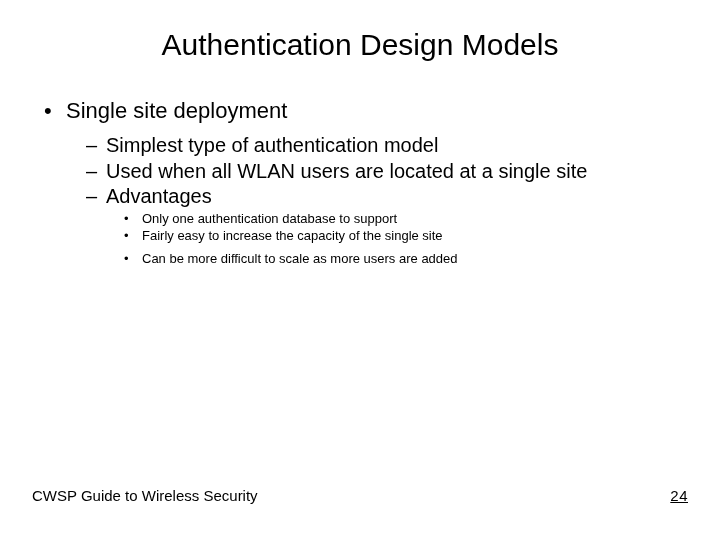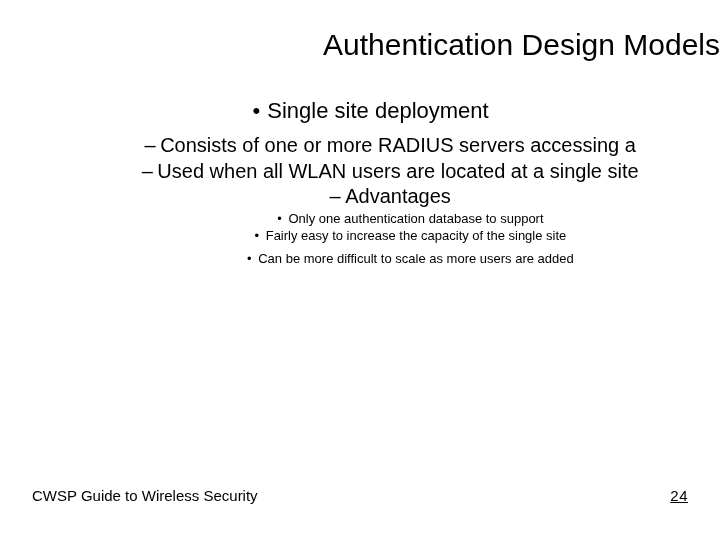--- a/index.html
+++ b/index.html
@@ -1,26 +1,26 @@
 <!DOCTYPE html>
 <html><head>
 <meta charset="utf-8">
 <style>
-  * { margin: 0; padding: 0; box-sizing: border-box; text-align: center; }
+  * { margin: 0; padding: 0; box-sizing: border-box; }
   body {
     width: 720px;
     height: 540px;
     background: #fff;
     font-family: Arial, Helvetica, sans-serif;
     color: #000;
     position: relative;
     padding: 28px 0 0 0;
   }
   .title {
-    text-align: right;
+    text-align: center;
     font-size: 30px;
     font-weight: 400;
     margin-bottom: 36px;
   }
   .content {
     padding: 0 30px 0 32px;
   }
   .l1 {
     font-size: 22px;
     margin-bottom: 10px;
@@ -63,24 +63,24 @@
 <body>
 
 <div class="title">Authentication Design Models</div>
 
 <div class="content">
 
   <div class="l1">
     <span class="bullet">•</span><span>Single site deployment</span>
   </div>
 
+  <div class="l2">
+    <span class="dash">–</span><span>Simplest type of authentication model</span>
+  </div>
 
-  <div class="l2">
-    <span class="dash">–</span><span>Consists of one or more RADIUS servers accessing a</span>
-  </div>
 
   <div class="l2">
     <span class="dash">–</span><span>Used when all WLAN users are located at a single site</span>
   </div>
 
   <div class="l2">
     <span class="dash">–</span><span>Advantages</span>
   </div>
 
   <div class="l3">

